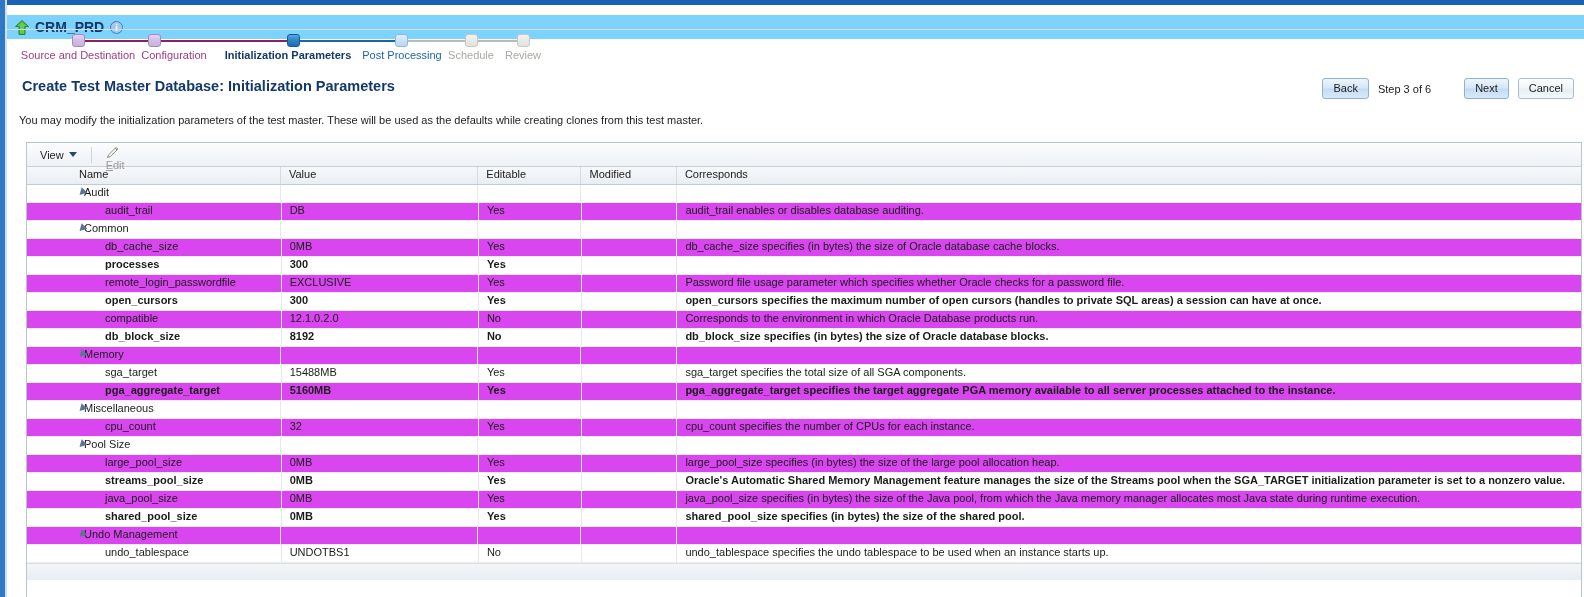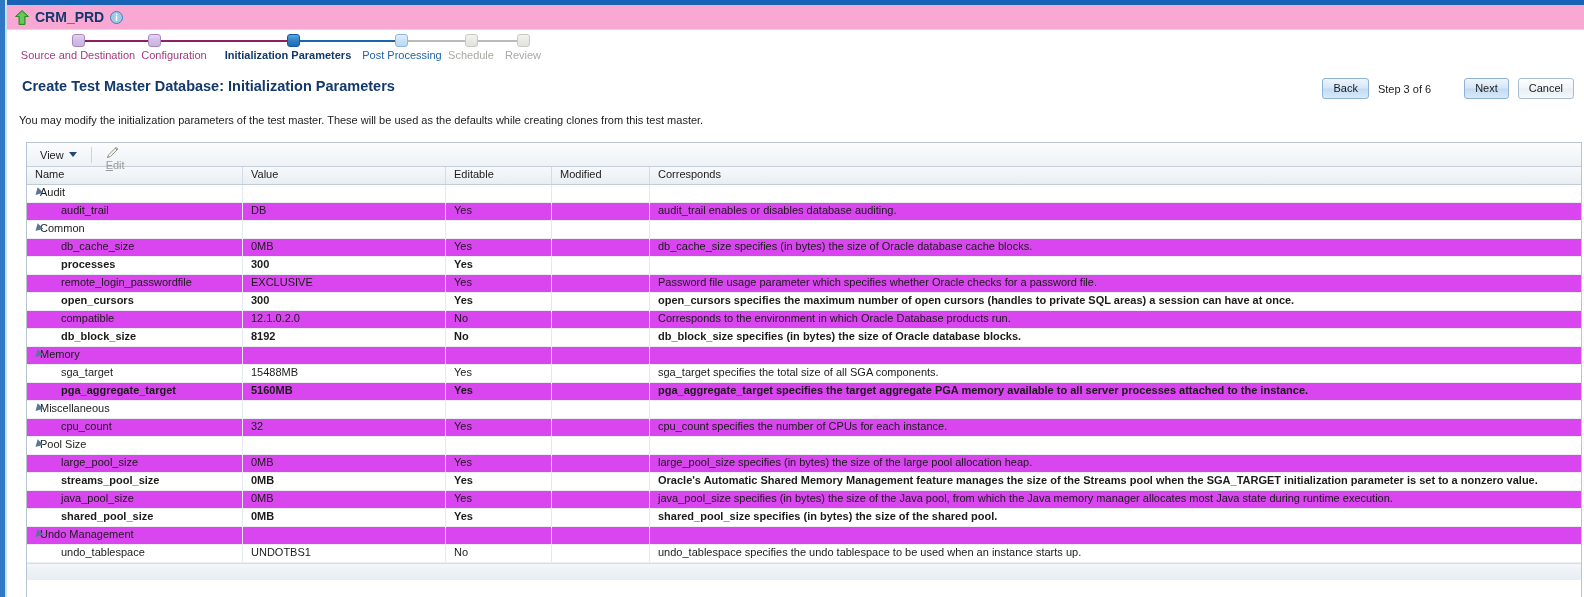--- a/index.html
+++ b/index.html
@@ -35,23 +35,23 @@
   }
   .left-blue-bar::after {
     content: ""; position: absolute;
     left: 5px; top: 0; width: 2px; height: 597px;
     background: #cfe0f0;
   }
 
   
   .app-header {
     position: absolute;
-    left: 7px; top: 5px;
+    left: 7px; top: 15px;
     width: 1577px; height: 24px;
-    background: #f9a8d4;
+    background: #7dd3fc;
     display: flex; align-items: center;
     padding-left: 8px;
     box-sizing: border-box;
   }
   .up-arrow-icon {
     width: 14px; height: 15px;
     position: relative;
     margin-right: 6px;
     flex: none;
   }
@@ -277,21 +277,21 @@
   .group-arrow::before {
     content: "";
     position: absolute;
     left: -1px; top: -4px;
     width: 0; height: 0;
     border-left: 4px solid transparent;
     border-right: 4px solid transparent;
     border-top: 7px solid #5b7594;
     transform: rotate(45deg);
   }
-  .c-name  { width: 216px; }
+  .c-name  { width: 216px; margin-left: 44px; }
   .c-value { width: 203px; }
   .c-edit  { width: 106px; }
   .c-mod   { width: 98px; }
   .c-desc  { width: 931px; border-right: 0 !important; }
 
   .panel-footer {
     height: 16px;
     background: linear-gradient(to bottom, #f3f6f9 0%, #e8eef4 100%);
     border-top: 1px solid #d7dee5;
   }

